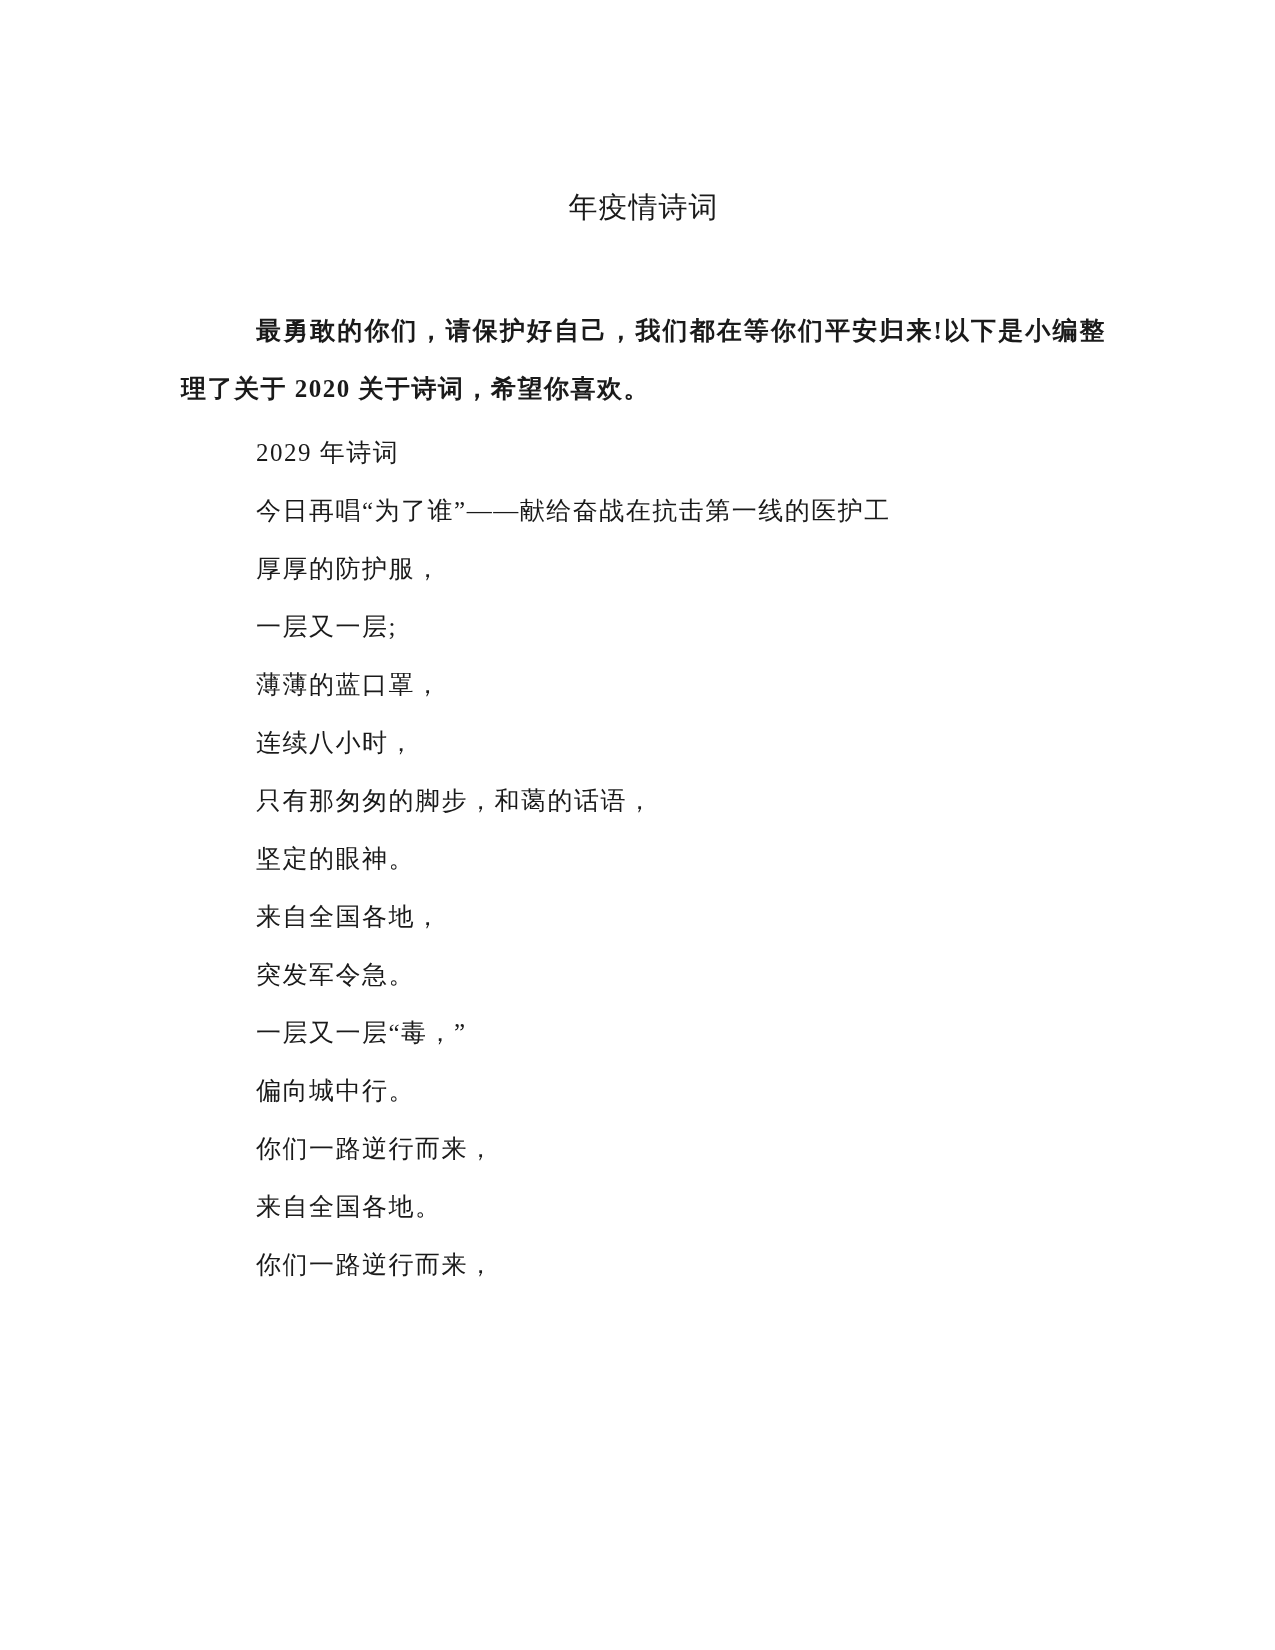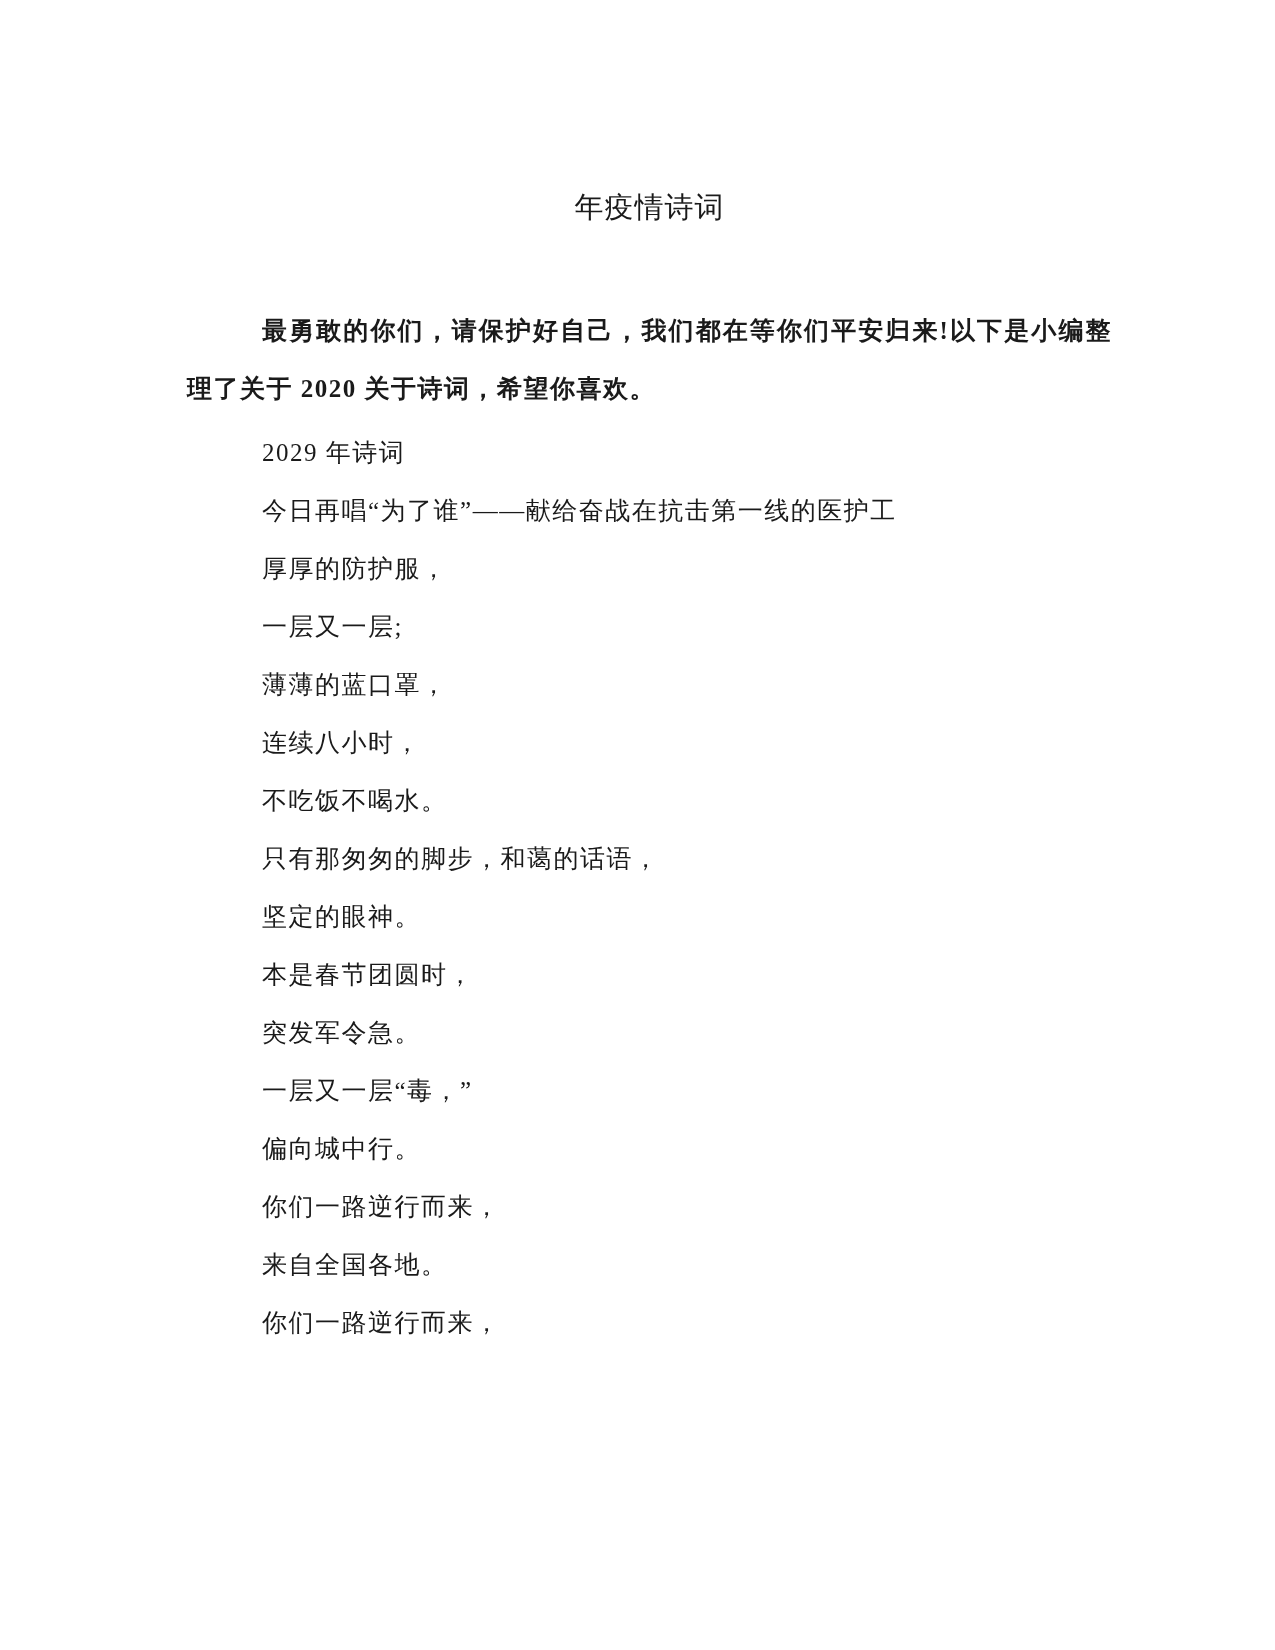--- a/index.html
+++ b/index.html
@@ -16,21 +16,21 @@
     position: relative;
     width: 1275px;
     height: 1650px;
     margin: 0 auto;
     background: #ffffff;
     box-sizing: border-box;
     overflow: hidden;
   }
   .content {
     position: absolute;
-    left: 187px;
+    left: 181px;
     top: 0;
     width: 925px;
   }
   .doc-title {
     margin: 0;
     padding-top: 188px;
     font-family: "Liberation Sans", "DejaVu Sans", sans-serif;
     font-size: 29px;
     font-weight: normal;
     text-align: center;
@@ -70,24 +70,23 @@
 
     <p class="intro">最勇敢的你们，请保护好自己，我们都在等你们平安归来!以下是小编整理了关于 2020 关于诗词，希望你喜欢。</p>
 
     <div class="poem-block">
       <div class="line">2029 年诗词</div>
       <div class="line">今日再唱“为了谁”——献给奋战在抗击第一线的医护工</div>
       <div class="line">厚厚的防护服，</div>
       <div class="line">一层又一层;</div>
       <div class="line">薄薄的蓝口罩，</div>
       <div class="line">连续八小时，</div>
-      <div class="line">不吃饭不喝水。</div>
       <div class="line">只有那匆匆的脚步，和蔼的话语，</div>
       <div class="line">坚定的眼神。</div>
-      <div class="line">本是春节团圆时，</div>
+      <div class="line">来自全国各地，</div>
       <div class="line">突发军令急。</div>
       <div class="line">一层又一层“毒，”</div>
       <div class="line">偏向城中行。</div>
       <div class="line">你们一路逆行而来，</div>
       <div class="line">来自全国各地。</div>
       <div class="line">你们一路逆行而来，</div>
     </div>
 
   </div>
 </div>

